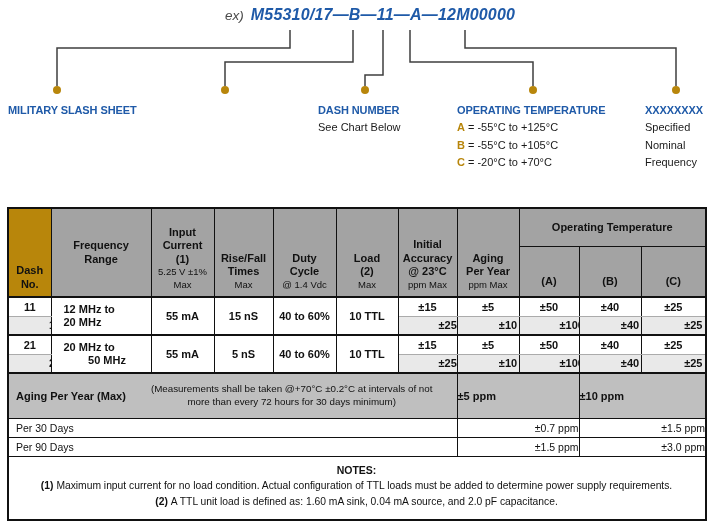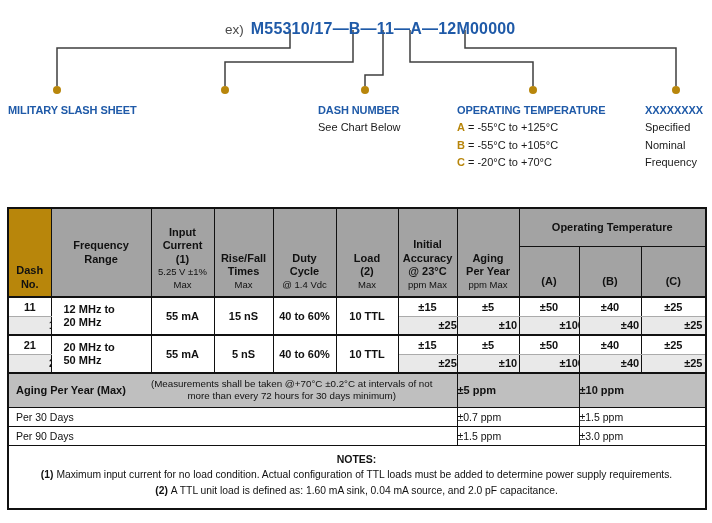--- a/index.html
+++ b/index.html
@@ -6,21 +6,21 @@
   html,body { margin:0; padding:0; background:#fff; }
   body {
     width:712px; height:523px;
     font-family:"Liberation Sans", sans-serif;
     color:#111; position:relative; overflow:hidden;
   }
   .page { position:absolute; inset:0; }
 
   
   .diagram { position:absolute; left:0; top:0; width:712px; height:205px; }
-  .pn-line { position:absolute; left:225px; top:20px; white-space:nowrap; }
+  .pn-line { position:absolute; left:225px; top:6px; white-space:nowrap;font-style:italic; }
   .ex { font-size:13.5px; color:#4a4a4a; margin-right:7px; }
   .pn { font-size:16px; font-weight:700; color:#1F5AA8; letter-spacing:0.2px; }
   .connectors { position:absolute; left:0; top:0; }
   .callout { position:absolute; top:104px; }
   .co-label { font-size:11px; font-weight:700; color:#1F5AA8; letter-spacing:-0.1px; white-space:nowrap; margin-bottom:3px; }
   .legend-line { font-size:11px; color:#1a1a1a; line-height:17.5px; white-space:nowrap; }
   .legend-line .k { color:#B8860B; font-weight:700; margin-right:3px; }
   .note-line { font-size:11px; color:#1a1a1a; line-height:17.5px; white-space:nowrap; }
   .c1 { left:8px; }  .c2 { left:182px; }  .c3 { left:318px; }
   .c4 { left:457px; } .c5 { left:645px; }
@@ -47,31 +47,31 @@
 
   tr.data { height:19px; }
   tr.data td { font-size:11px; font-weight:600; text-align:center; vertical-align:middle; background:#fff; }
   tr.data td.dash { font-weight:700; }
   tr.data td.alt { background:#E9E9E9;padding-left:40px; }
   tr.data td.freq { text-align:left; padding-left:12px; font-weight:600; line-height:13px; }
   td.lt { border-top:1px solid #ABABAB !important; }
   td.lb { border-bottom:1px solid #ABABAB !important; }
   tr.g2 td { border-top-width:2px; }
 
-  tr.aging-head { height:34px; }
+  tr.aging-head { height:45px; }
   tr.aging-head td { background:#BFBFBF; border-top:2px solid #111; vertical-align:middle; }
   .aging-left { display:flex; align-items:center; padding:2px 4px 2px 7px; }
   .aging-title { font-size:11px; font-weight:700; white-space:nowrap; margin-right:5px; }
   .aging-note { font-size:9.8px; line-height:12.5px; text-align:center; flex:1; }
   .ppm-head { font-size:11px; font-weight:700; text-align:left; }
 
   tr.per { height:19px; }
   tr.per td { font-size:10.5px; vertical-align:middle; background:#fff; }
   tr.per td.plabel { text-align:left; padding-left:7px; }
-  tr.per td.pval { text-align:left;margin-top:13px; }
+  tr.per td.pval { text-align:right;margin-top:13px; }
 
   tr.notes-row { height:64px; }
   tr.notes-row td { background:#fff; vertical-align:top; padding:5px 8px 0 7px;text-align:center; }
   .notes-head { font-size:10.5px; font-weight:700; line-height:16px; }
   .note-item { font-size:10.3px; line-height:16.5px; }
   .note-item .npfx { font-weight:700; margin-right:3px; }
 </style>
 </head>
 <body>
 
@@ -244,21 +244,21 @@
         <td class="alt lt">±100</td>
         <td class="alt lt">±40</td>
         <td class="alt lt">±25</td>
       </tr>
 
       <tr class="data g2">
         <td class="dash lb">21</td>
         <td rowspan="2" class="freq">
           <div class="stack" style="text-align:left">
               <span style="text-align:left">20 MHz to</span>
-              <span style="text-align:left">50 MHz</span>
+              <span style="text-align:center">50 MHz</span>
             </div>
         </td>
         <td rowspan="2">55 mA</td>
         <td rowspan="2">5 nS</td>
         <td rowspan="2">40 to 60%</td>
         <td rowspan="2">10 TTL</td>
         <td class="lb">±15</td>
         <td class="lb">±5</td>
         <td class="lb">±50</td>
         <td class="lb">±40</td>

